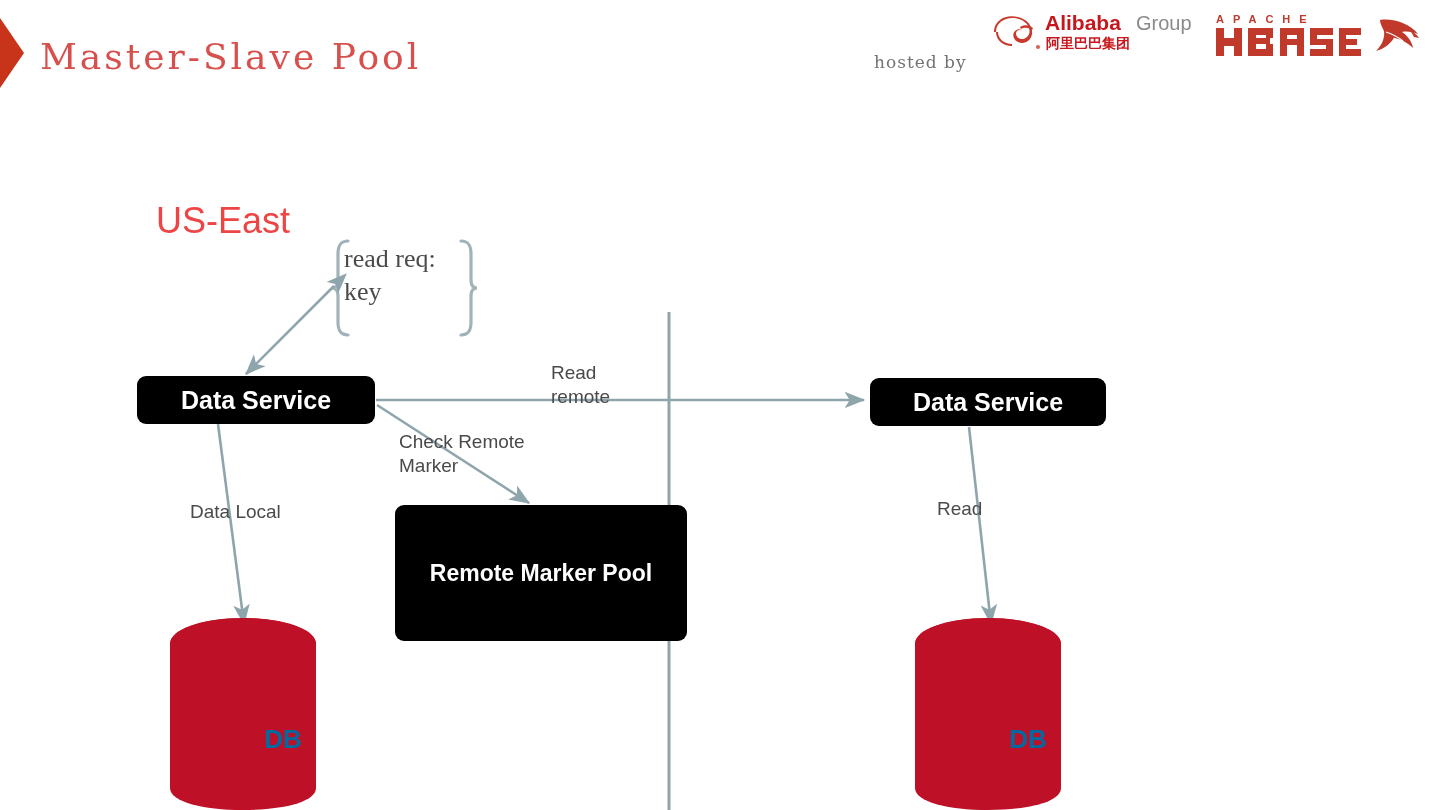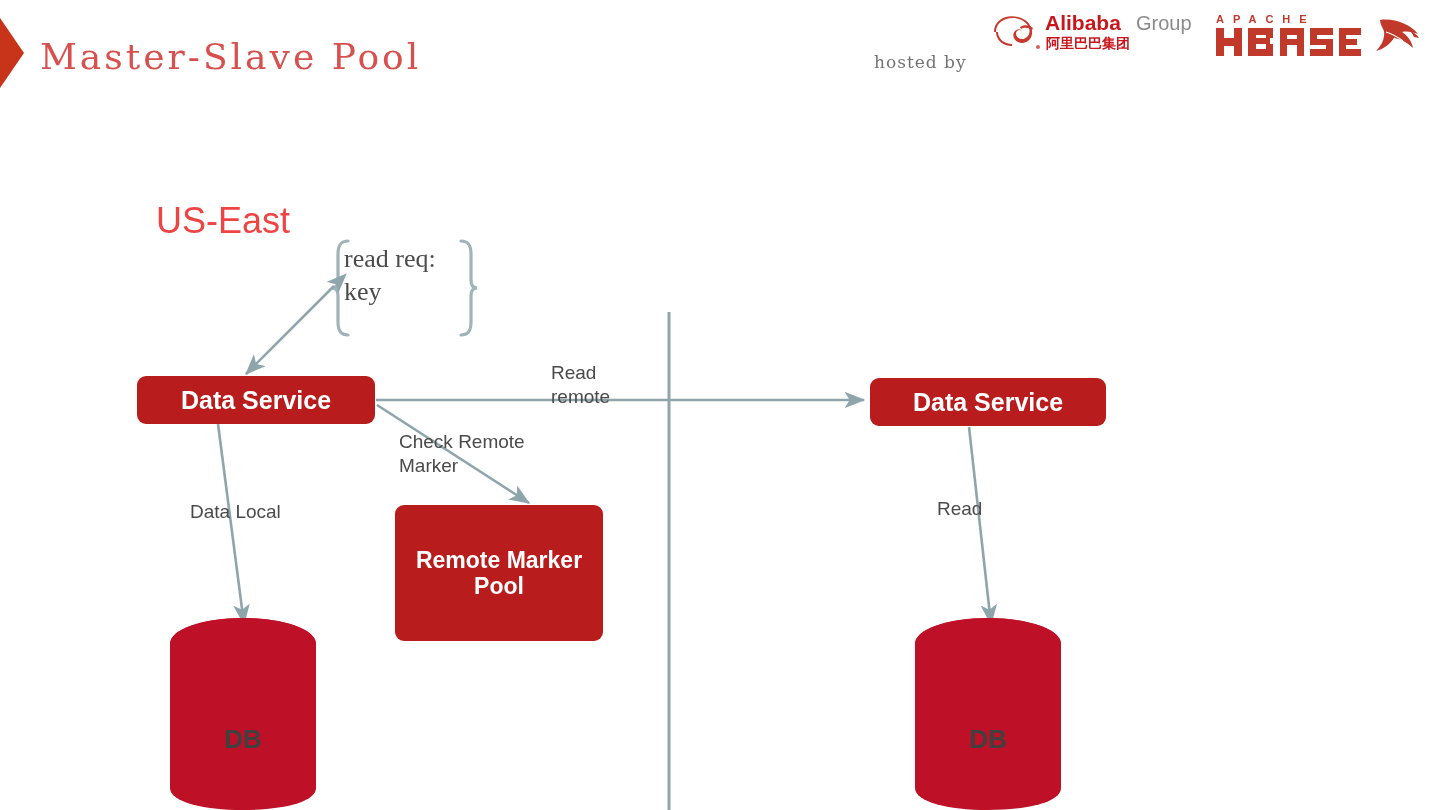--- a/index.html
+++ b/index.html
@@ -30,35 +30,35 @@
 
   
   .region-label{
     position:absolute;font-size:36px;color:#ef4444;white-space:nowrap;
     letter-spacing:0px;
   }
   #region-us-east{left:156px;top:200px;}
   #region-us-west{left:906px;top:200px;}
 
   .rect-node{
-    position:absolute;background:#b91c1c;border-radius:9px;
+    position:absolute;background:#000000;border-radius:9px;
     color:#ffffff;font-weight:bold;
     display:flex;align-items:center;justify-content:center;
     text-align:center;line-height:1.15;
   }
   #node-data-service-east{left:137px;top:376px;width:238px;height:48px;font-size:25px;}
   #node-data-service-west{left:870px;top:378px;width:236px;height:48px;font-size:25px;}
-  #node-remote-marker-pool{left:395px;top:505px;width:208px;height:136px;font-size:23px;}
+  #node-remote-marker-pool{left:395px;top:505px;width:292px;height:136px;font-size:23px;}
 
   .db-cylinder{position:absolute;}
   #node-db-east{left:170px;top:618px;width:146px;height:192px;}
   #node-db-west{left:915px;top:618px;width:146px;height:192px;}
   .db-label{
     position:absolute;width:100%;text-align:center;
-    color:#404040;font-weight:bold;font-size:26px;
+    color:#0369a1;font-weight:bold;font-size:26px;margin-left:40px;
   }
   #node-db-east .db-label{top:106px;}
   #node-db-west .db-label{top:106px;}
 
   .edge-label{
     position:absolute;font-size:19px;color:#4a4a4a;line-height:1.25;
     white-space:pre-line;
   }
   #label-read-req{left:344px;top:243px;font-size:26px;font-family:Liberation Serif, serif;}
   #label-read-remote{left:551px;top:361px;text-align:left;}

